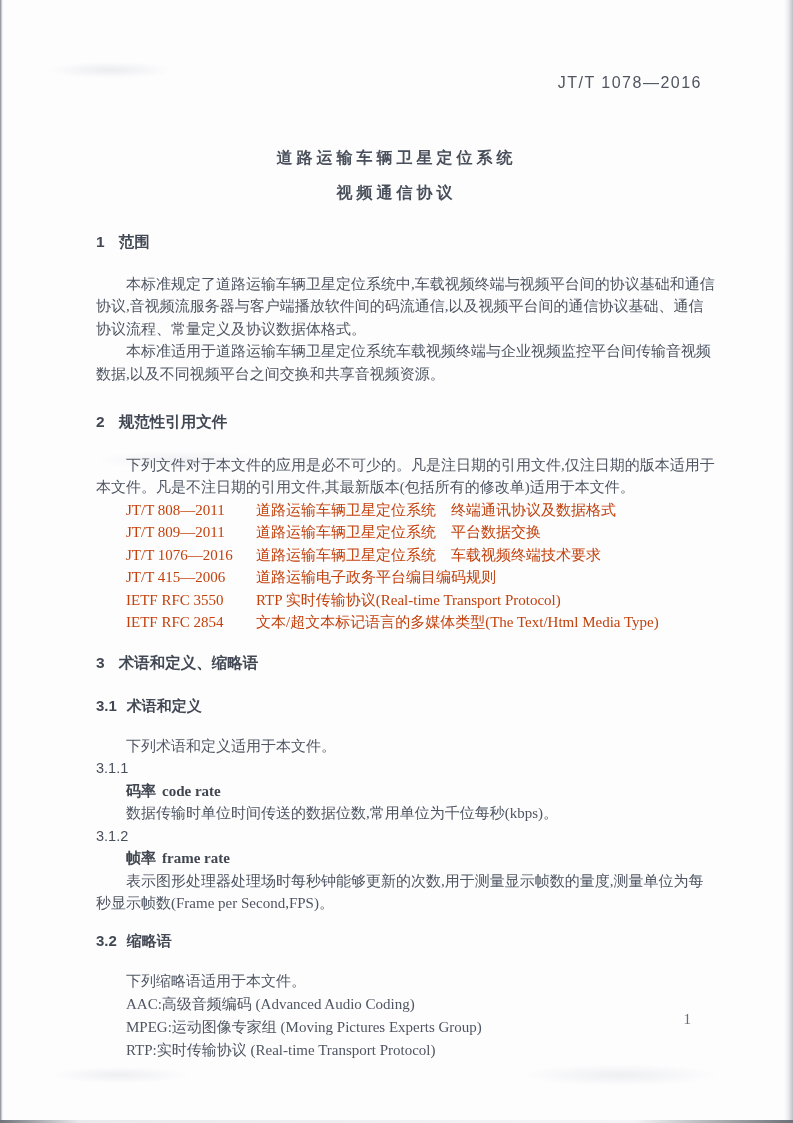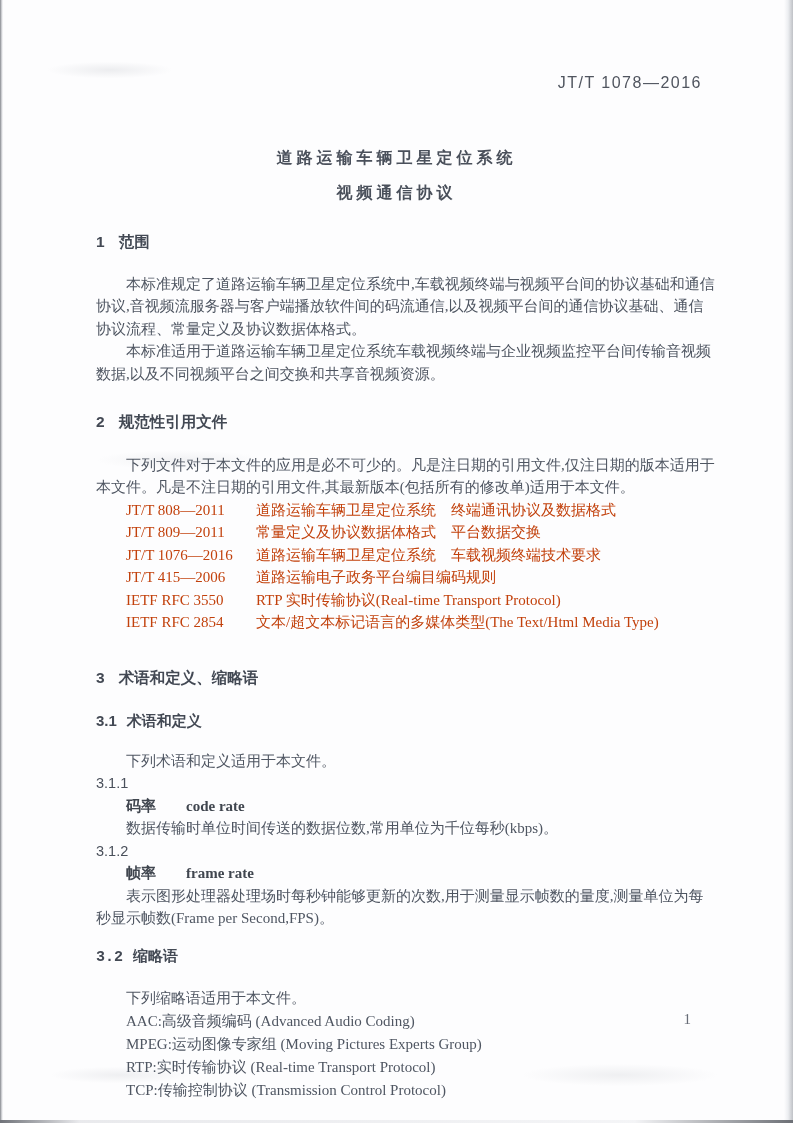--- a/index.html
+++ b/index.html
@@ -59,32 +59,32 @@
     font-family: "Liberation Sans", sans-serif;
     font-weight: bold; font-size: 15.5px;
     color: #434954;
   }
   .h-sec .num { display: inline-block; margin-right: 14px; }
   .gap-after-h1 { margin-bottom: 19px; }
   .para { text-indent: 2em; color: #4f5662; }
   .h2-sec { margin-top: 26px; margin-bottom: 20px; }
   .ref-row { padding-left: 30px; color: #c2410c; }
   .ref-code { display: inline-block; min-width: 130px; }
-  .h3-sec { margin-top: 33px; margin-bottom: 21px; }
+  .h3-sec { margin-top: 18px; margin-bottom: 21px; }
   .h31-sec { margin-bottom: 17px; font-size: 15px; }
   .h31-sec .num { margin-right: 10px; }
   .term-num {
     font-family: "Liberation Sans", sans-serif;
     font-size: 14.5px; color: #4a505b;
   }
   .term-line { padding-left: 30px; font-weight: bold; color: #40464f; }
-  .term-line .zh { font-family: Liberation Sans, sans-serif; margin-right: 30px; }
+  .term-line .zh { font-family: Liberation Sans, sans-serif; margin-right: 6px; }
   .term-line .en { font-family: Liberation Serif, serif; }
   .h32-sec { margin-top: 15px; margin-bottom: 18px; font-size: 15px; }
-  .h32-sec .num { margin-right: 10px; font-family: Liberation Mono, monospace; }
+  .h32-sec .num { margin-right: 10px; }
   .abbr-row { padding-left: 30px; line-height: 23px; color: #4f5662; }
   .page-number {
     position: absolute; top: 1011px; right: 102px;
     font-size: 15px; color: #676c76;
   }
 </style>
 </head>
 <body>
 
 <div class="page">
@@ -107,21 +107,21 @@
 
     <div class="h-sec h2-sec">
       <span class="num">2</span><span>规范性引用文件</span>
     </div>
     <p class="para">下列文件对于本文件的应用是必不可少的。凡是注日期的引用文件,仅注日期的版本适用于本文件。凡是不注日期的引用文件,其最新版本(包括所有的修改单)适用于本文件。</p>
     <div>
       <div class="ref-row">
         <span class="ref-code">JT/T 808—2011</span><span>道路运输车辆卫星定位系统　终端通讯协议及数据格式</span>
       </div>
       <div class="ref-row">
-        <span class="ref-code">JT/T 809—2011</span><span>常量定义及协议数据体格式　平台数据交换</span>
+        <span class="ref-code">JT/T 809—2011</span><span>道路运输车辆卫星定位系统　平台数据交换</span>
       </div>
       <div class="ref-row">
         <span class="ref-code">JT/T 1076—2016</span><span>道路运输车辆卫星定位系统　车载视频终端技术要求</span>
       </div>
       <div class="ref-row">
         <span class="ref-code">JT/T 415—2006</span><span>道路运输电子政务平台编目编码规则</span>
       </div>
       <div class="ref-row">
         <span class="ref-code">IETF RFC 3550</span><span>RTP 实时传输协议(Real-time Transport Protocol)</span>
       </div>
@@ -152,21 +152,20 @@
     <p class="para">表示图形处理器处理场时每秒钟能够更新的次数,用于测量显示帧数的量度,测量单位为每秒显示帧数(Frame per Second,FPS)。</p>
 
     <div class="h-sec h32-sec">
       <span class="num">3.2</span><span>缩略语</span>
     </div>
     <p class="para">下列缩略语适用于本文件。</p>
     <div>
       <div class="abbr-row">AAC:高级音频编码 (Advanced Audio Coding)</div>
       <div class="abbr-row">MPEG:运动图像专家组 (Moving Pictures Experts Group)</div>
       <div class="abbr-row">RTP:实时传输协议 (Real-time Transport Protocol)</div>
-      <div class="abbr-row">TCP:传输控制协议 (Transmission Control Protocol)</div>
     </div>
   </div>
 
   <div class="page-number">1</div>
 
   <div class="edge-left"></div>
   <div class="edge-right"></div>
   <div class="edge-bottom"></div>
 </div>
 

